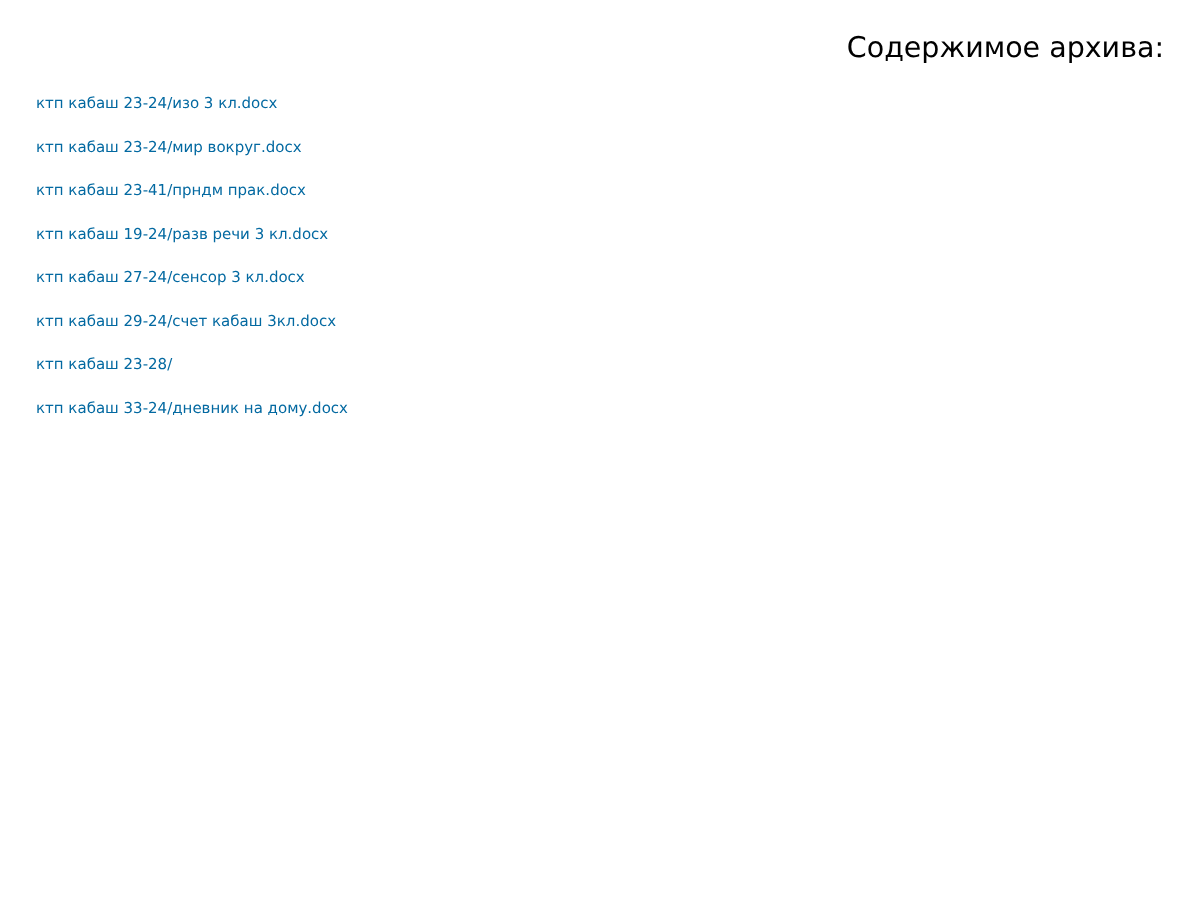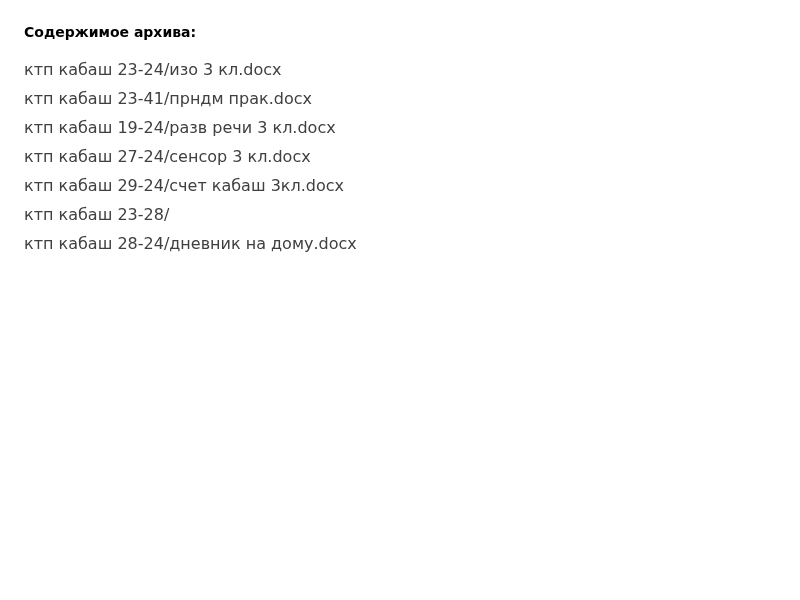--- a/index.html
+++ b/index.html
@@ -14,46 +14,48 @@
     color: #000000;
     overflow: hidden;
   }
   .page {
     box-sizing: border-box;
     width: 800px;
     height: 600px;
     padding: 22px 24px;
   }
   .archive-heading {
-    font-size: 14px;
+    font-size: 19px;
     line-height: 20px;
     margin: 0 0 13px 0;
-    font-weight: bold;
+    font-weight: normal;
     color: #000000;
     white-space: pre;
+    text-align: right;
   }
   .file-list {
     list-style: none;
     margin: 0;
     padding: 0;
   }
   .file-list li {
-    font-size: 16px;
+    font-size: 10px;
     line-height: 29px;
-    color: #404040;
+    color: #0369a1;
     white-space: pre;
   }
 </style>
 </head>
 <body>
 
 <div class="page">
   <p class="archive-heading">Содержимое архива:</p>
   <ul class="file-list">
     <li>ктп кабаш 23-24/изо 3 кл.docx</li>
+    <li>ктп кабаш 23-24/мир вокруг.docx</li>
     <li>ктп кабаш 23-41/прндм прак.docx</li>
     <li>ктп кабаш 19-24/разв речи 3 кл.docx</li>
     <li>ктп кабаш 27-24/сенсор 3 кл.docx</li>
     <li>ктп кабаш 29-24/счет кабаш 3кл.docx</li>
     <li>ктп кабаш 23-28/</li>
-    <li>ктп кабаш 28-24/дневник на дому.docx</li>
+    <li>ктп кабаш 33-24/дневник на дому.docx</li>
   </ul>
 </div>
 
 </body></html>

